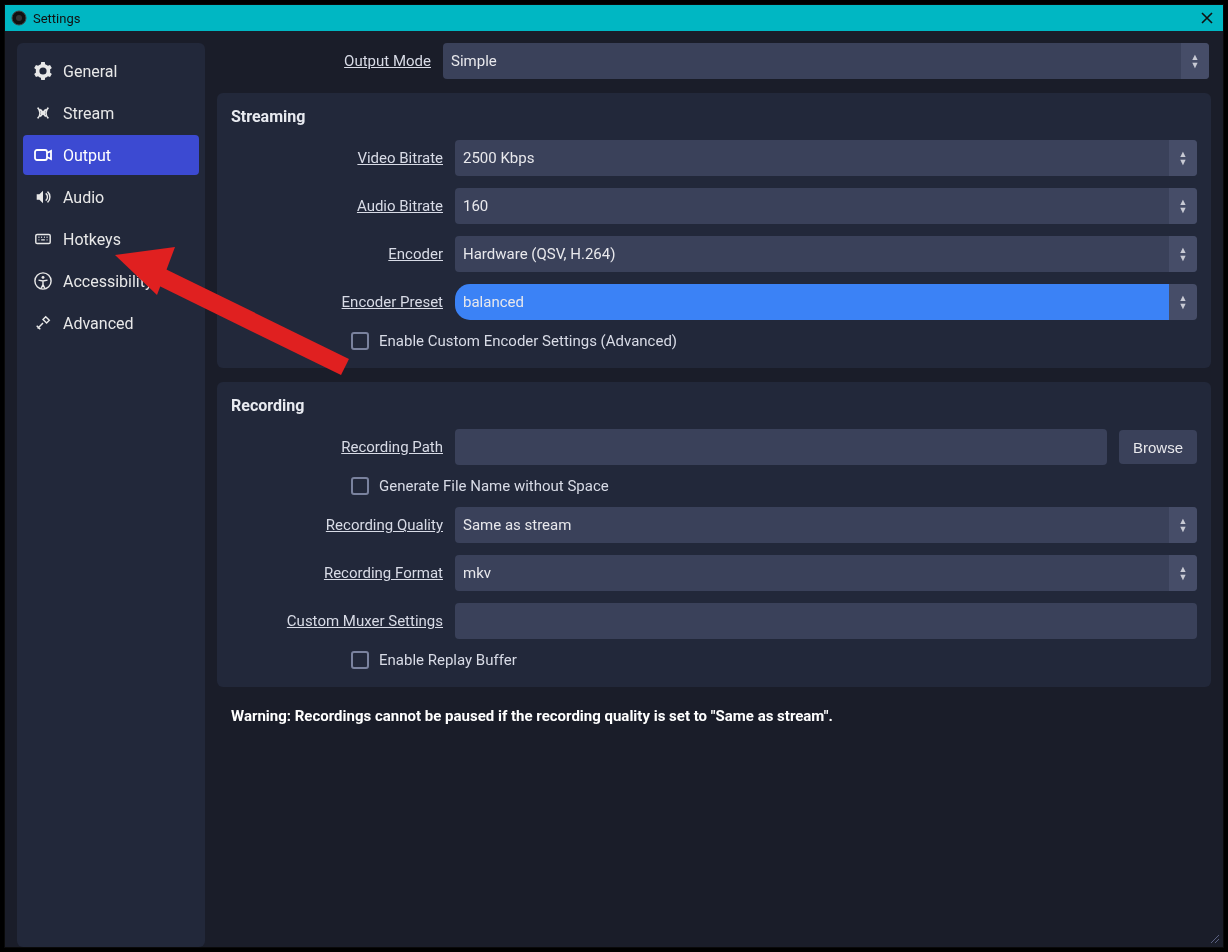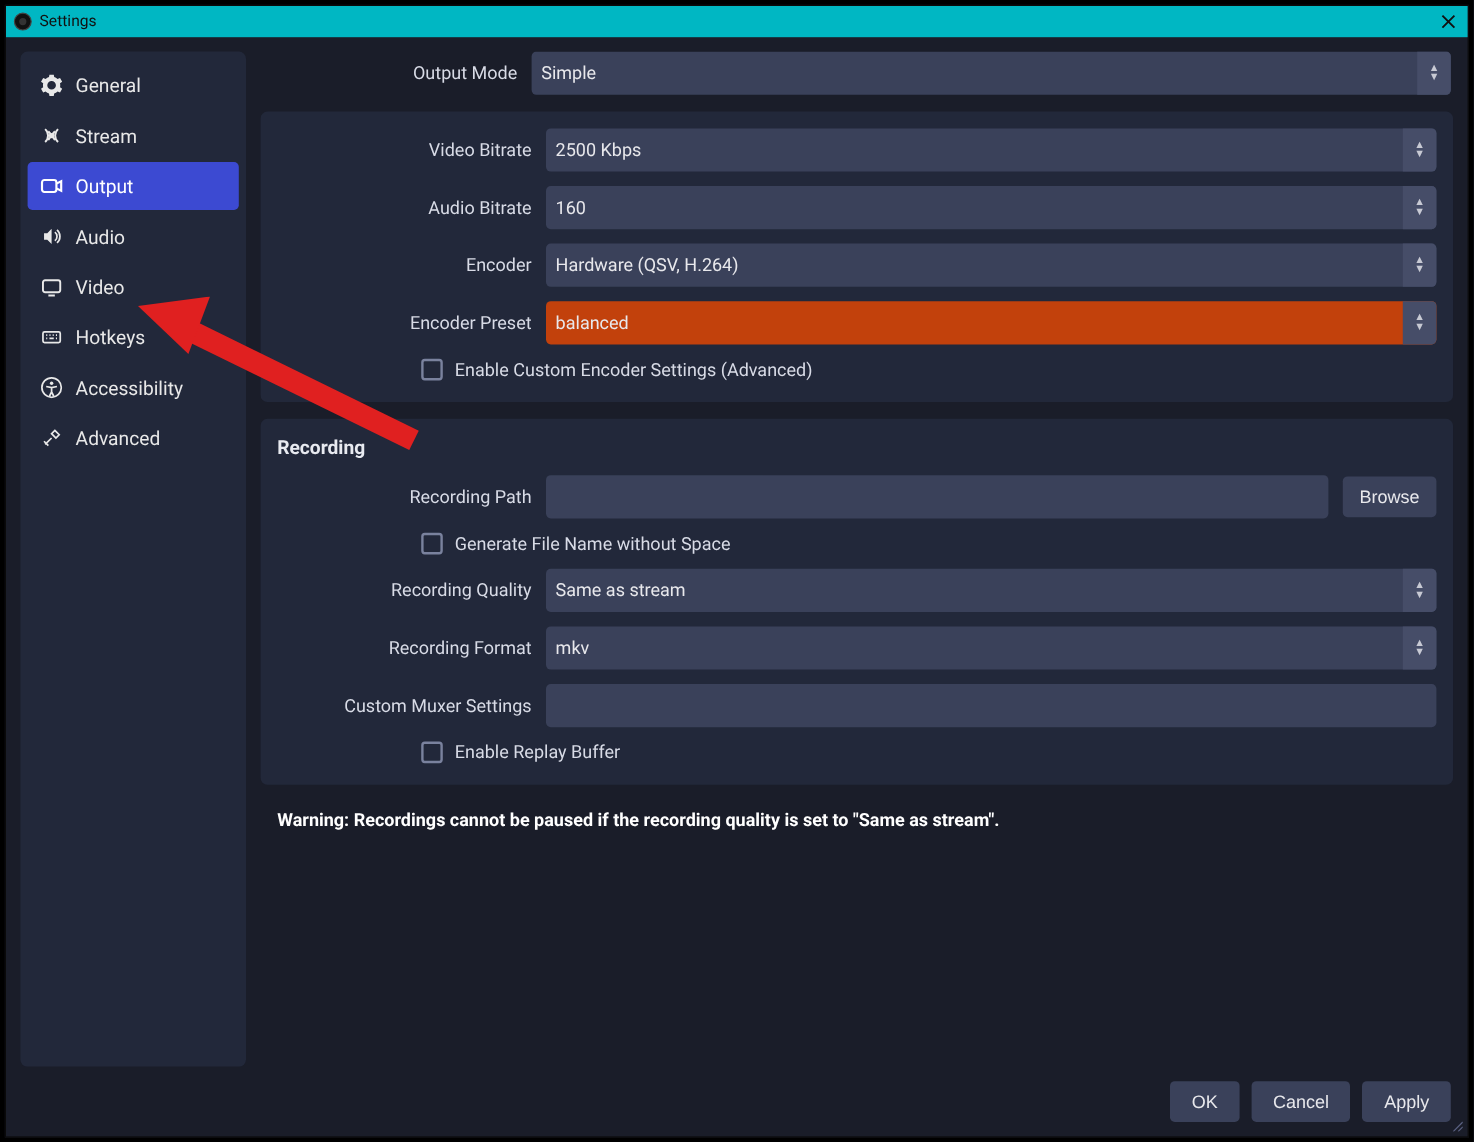--- a/index.html
+++ b/index.html
@@ -88,20 +88,21 @@
       display: flex;
       align-items: center;
       gap: 12px;
     }
     .label {
       width: 212px;
       text-align: right;
       color: #d8dbe6;
       font-size: 15px;
       flex-shrink: 0;
+      text-decoration: underline;
     }
     .panel {
       background: #22283a;
       border-radius: 6px;
       padding: 14px 14px 18px 14px;
     }
     .panel-title {
       color: #e8eaf0;
       font-weight: 700;
       font-size: 16px;
@@ -247,29 +248,20 @@
         <span class="icon">
           <svg viewBox="0 0 20 20" width="18" height="18" fill="#e8e8e8">
               <path d="M3 7h3l4-4v14l-4-4H3z"></path>
               <path d="M13 6a5 5 0 010 8M15 4a8 8 0 010 12" fill="none" stroke="#e8e8e8" stroke-width="1.6"></path>
             </svg>
         </span>
         <span>Audio</span>
       </div>
       <div class="sidebar-item">
         <span class="icon">
-          <svg viewBox="0 0 20 20" width="18" height="18" fill="none" stroke="#e8e8e8" stroke-width="1.8">
-              <rect x="2" y="4" width="16" height="11" rx="2"></rect>
-              <path d="M7 18h6"></path>
-            </svg>
-        </span>
-        <span>Video</span>
-      </div>
-      <div class="sidebar-item">
-        <span class="icon">
           <svg viewBox="0 0 20 20" width="18" height="18" fill="none" stroke="#e8e8e8" stroke-width="1.6">
               <rect x="2" y="5" width="16" height="10" rx="1.5"></rect>
               <path d="M5 8h1M8 8h1M11 8h1M14 8h1M5 11h1M8 11h4M14 11h1"></path>
             </svg>
         </span>
         <span>Hotkeys</span>
       </div>
       <div class="sidebar-item">
         <span class="icon">
           <svg viewBox="0 0 20 20" width="18" height="18" fill="#e8e8e8">
@@ -293,20 +285,21 @@
     <div class="main">
       <div class="row" style="padding:0 2px;">
         <div class="label">Output Mode</div>
         <div class="select">
           <span>Simple</span>
           <span class="chev">▲<br>▼</span>
         </div>
       </div>
 
       <div class="panel">
+        <div class="panel-title">Streaming</div>
         <div class="row">
           <div class="label">Video Bitrate</div>
           <div class="spin">
             <span>2500 Kbps</span>
             <span class="chev">▲<br>▼</span>
           </div>
         </div>
         <div class="row">
           <div class="label">Audio Bitrate</div>
           <div class="select">
@@ -316,21 +309,21 @@
         </div>
         <div class="row">
           <div class="label">Encoder</div>
           <div class="select">
             <span>Hardware (QSV, H.264)</span>
             <span class="chev">▲<br>▼</span>
           </div>
         </div>
         <div class="row">
           <div class="label">Encoder Preset</div>
-          <div class="select" style="background:#c2410c;">
+          <div class="select" style="background:#3b82f6;border-radius:15px;">
             <span>balanced</span>
             <span class="chev">▲<br>▼</span>
           </div>
         </div>
         <div class="checkbox-row">
           <div class="checkbox"></div>
           <span>Enable Custom Encoder Settings (Advanced)</span>
         </div>
       </div>
 
@@ -370,25 +363,20 @@
         <div class="checkbox-row">
           <div class="checkbox"></div>
           <span>Enable Replay Buffer</span>
         </div>
       </div>
 
       <div class="warning">Warning: Recordings cannot be paused if the recording quality is set to "Same as stream".</div>
     </div>
   </div>
 
-  <div class="footer">
-    <button class="btn">OK</button>
-    <button class="btn">Cancel</button>
-    <button class="btn">Apply</button>
-  </div>
 
   <div class="resize-grip">
     <svg viewBox="0 0 10 10" width="10" height="10">
         <path d="M2 10L10 2M6 10L10 6" stroke="#5a6080" stroke-width="1"></path>
       </svg>
   </div>
 
   <svg class="arrow" viewBox="0 0 260 150">
     <defs></defs>
     <path d="M230 120 L30 22" stroke="#e02020" stroke-width="18" fill="none"></path>

